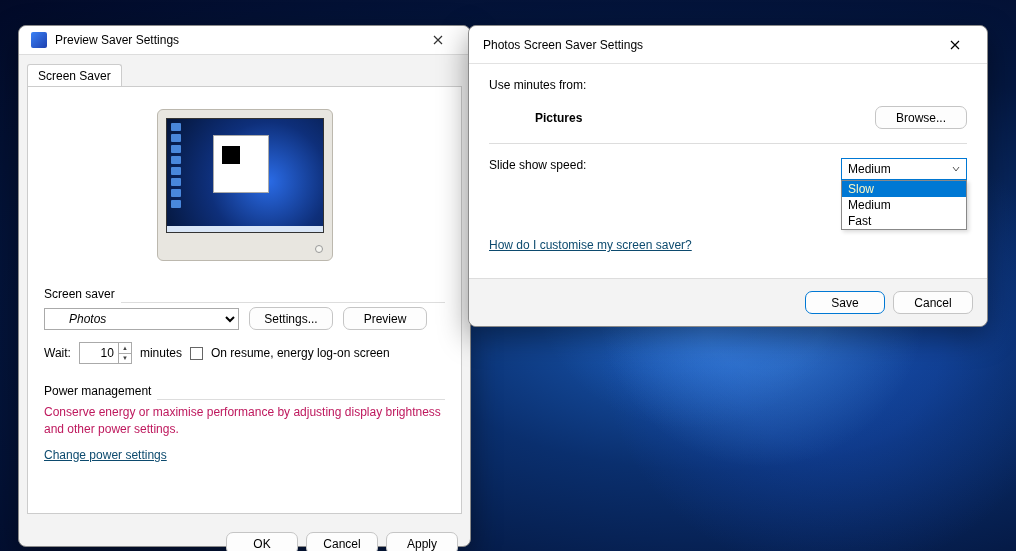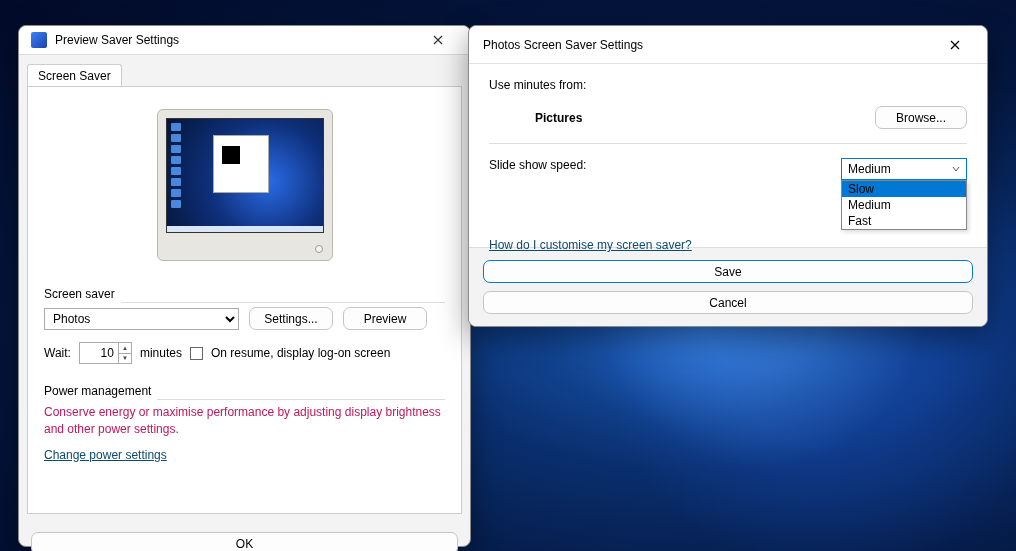--- a/index.html
+++ b/index.html
@@ -110,23 +110,24 @@
   .monitor-screen .mini-window::before{
     content:''; position:absolute; left:8px; top:10px; width:18px; height:18px; background:#000;
   }
   .monitor-base-btn{position:absolute; right:10px; bottom:8px; width:8px; height:8px; border:1px solid #999; border-radius:50%; background:#f5f5f0;}
 
   .group-label { font-size:12px; color:#000; }
   .fieldset-line{ height:1px; background:#ddd; flex:1; margin-left:6px; position:relative; top:8px;}
   .group-row{ display:flex; align-items:center; margin:0 16px; }
 
   select.combo, input.textnum {
-    font-size:12px; padding:2px 4px;
+    font-size:12px; padding:2px 20px;
     border:1px solid #aaa; background:#fff;
     height:22px;
+    font-style:italic;
   }
   select.combo{ width:195px; }
   .btn {
     min-width:84px; height:23px;
     background:#fdfdfd;
     border:1px solid #c5c5c5;
     border-radius:7px;
     font-size:12px;
     cursor:pointer;
     padding:0 10px;
@@ -141,21 +142,20 @@
   .spin-btns span{ flex:1; display:flex; align-items:center; justify-content:center; font-size:6px; cursor:pointer; color:#444;}
   .spin-btns span:first-child{ border-bottom:1px solid #aaa;}
   .checkbox{ width:13px; height:13px; border:1px solid #666; background:#fff; display:inline-block; vertical-align:middle; cursor:pointer;}
 
   .power-text{ margin:6px 16px 0 16px; font-size:12px; line-height:1.4; color:#be185d;}
   .link{ color:#0c4a6e; text-decoration:underline; cursor:pointer; }
 
   .dialog-footer{
     display:flex; justify-content:flex-end; gap:8px;
     padding:10px 12px;
-    flex-direction:column;
   }
 
   
   #dlg-photos{ left:468px; top:25px; width:520px; height:302px; }
   #dlg-photos .dialog-body{ padding:10px 20px 0 20px; background:#fff;}
   #dlg-photos .titlebar{ border-bottom:1px solid #e2e2e2; }
   .photos-row{ display:flex; align-items:center; padding:4px 0;}
   .photos-label{ font-size:12px; }
   .photos-value{ margin-left:46px; font-size:12px;font-weight:bold;}
   .browse-area{ margin-left:auto; }
@@ -169,21 +169,21 @@
     padding:0 6px; font-size:12px; cursor:pointer;
     justify-content:space-between;
   }
   .speed-select svg{ width:8px; height:8px;}
   .speed-dropdown{
     position:absolute; left:0; top:22px; width:126px;
     background:#fff; border:1px solid #888; z-index:10;
     box-shadow:2px 2px 4px rgba(0,0,0,.15);
   }
   .speed-dropdown .opt{ padding:1px 6px; font-size:12px; cursor:pointer;}
-  .speed-dropdown .opt.sel{ background:#0078d4; color:#000000;}
+  .speed-dropdown .opt.sel{ background:#0078d4; color:#fef9c3;}
 
   #dlg-photos .dialog-footer{ background:#f3f3f3; border-top:1px solid #ddd; border-radius:0 0 8px 8px; padding:12px 14px;}
   #dlg-photos .dialog-body{ border-radius:0;}
   .help-link{ position:absolute; left:20px; top:174px; font-size:12px;}
 </style>
 </head>
 <body>
 
 <div class="dialog" id="dlg-screensaver">
   <div class="titlebar">
@@ -234,21 +234,21 @@
         <span>Wait:</span>
         <div class="spinner">
           <input type="text" value="10" style="">
           <div class="spin-btns">
             <span>▲</span>
             <span>▼</span>
           </div>
         </div>
         <span>minutes</span>
         <span class="checkbox"></span>
-        <span>On resume, display log-on screen</span>
+        <span>On resume, energy log-on screen</span>
       </div>
 
       <div class="group-row" style="margin-top:20px;">
         <span class="group-label">Power management</span>
         <span class="fieldset-line"></span>
       </div>
       <div class="power-text">Conserve energy or maximise performance by adjusting display brightness and other power settings.</div>
       <div style="margin:10px 16px;">
         <span class="link">Change power settings</span>
       </div>

